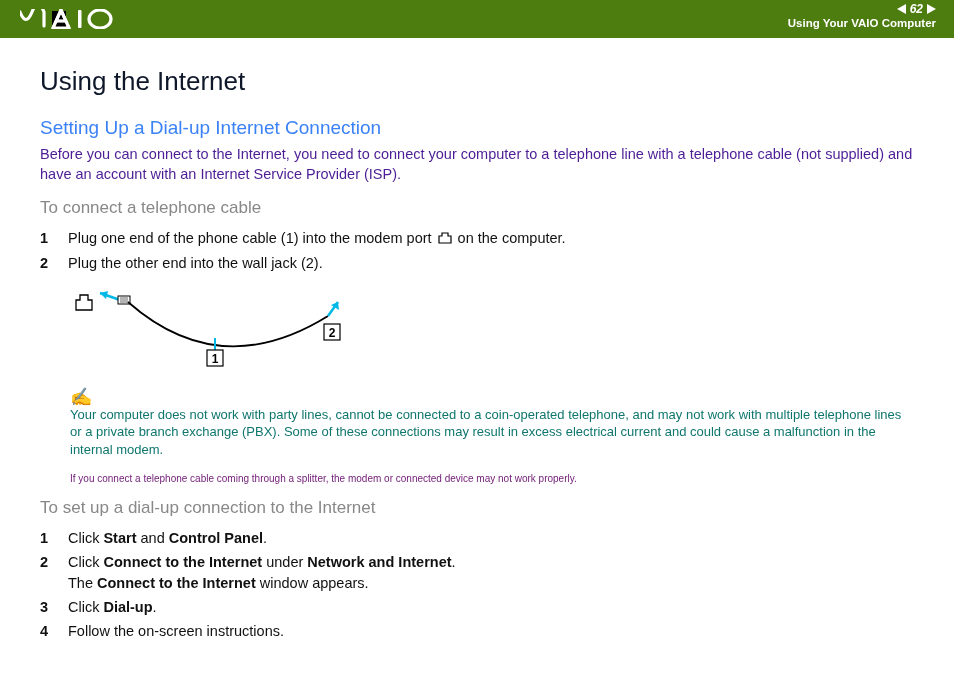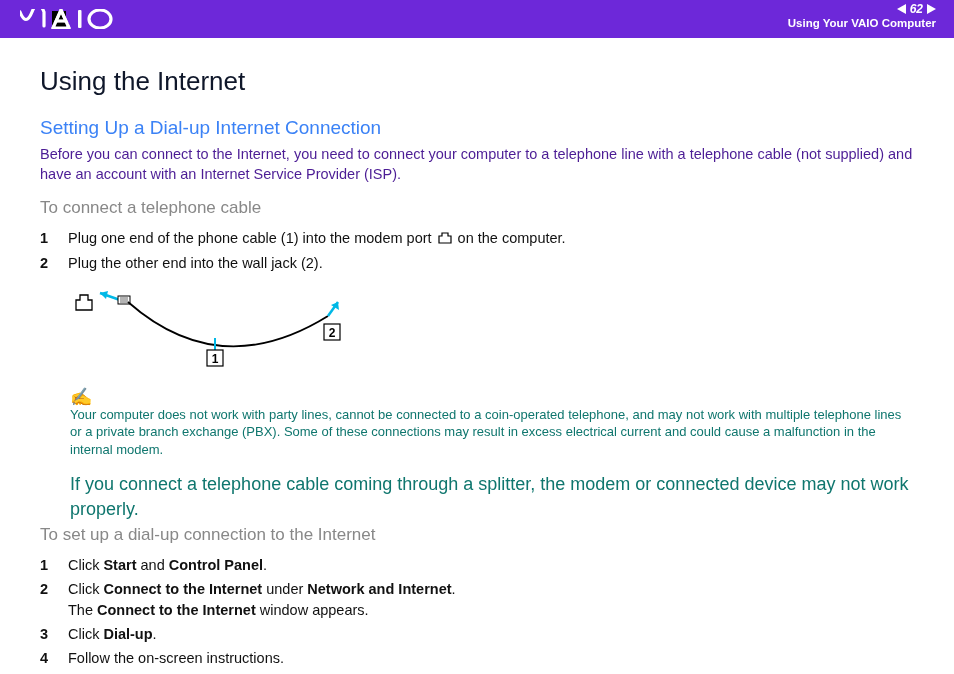--- a/index.html
+++ b/index.html
@@ -7,21 +7,21 @@
     width: 954px;
     height: 674px;
     font-family: Arial, Helvetica, sans-serif;
     background: #fff;
     position: relative;
     overflow: hidden;
   }
   .header {
     width: 100%;
     height: 38px;
-    background: #6d28d9;
+    background: #4d7c0f;
     position: relative;
     display: flex;
     align-items: center;
   }
   .logo {
     margin-left: 20px;
     color: #fff;
   }
   .logo svg { display: block; }
   .header-right {
@@ -115,25 +115,25 @@
     display: block;
     margin-bottom: -2px;
   }
   .note-text {
     font-size: 13px;
     line-height: 1.35;
     color: #0f766e;
     font-family: Arial, sans-serif;
   }
   .note-text2 {
-    font-size: 18px;
+    font-size: 10px;
     line-height: 1.35;
-    color: #0f766e;
+    color: #701a75;
     margin-left: 30px;
-    margin-bottom: 4px;
+    margin-bottom: 12px;
   }
   b { font-weight: bold; }
 </style>
 </head>
 <body>
 
 <div class="header">
   <div class="logo">
     <svg width="96" height="20" viewBox="0 0 96 20">
       <path d="M0 3 Q6 18 12 3 Q18 -12 24 3 L24 17" stroke="#fff" stroke-width="3.2" fill="none" stroke-linecap="round"></path>

